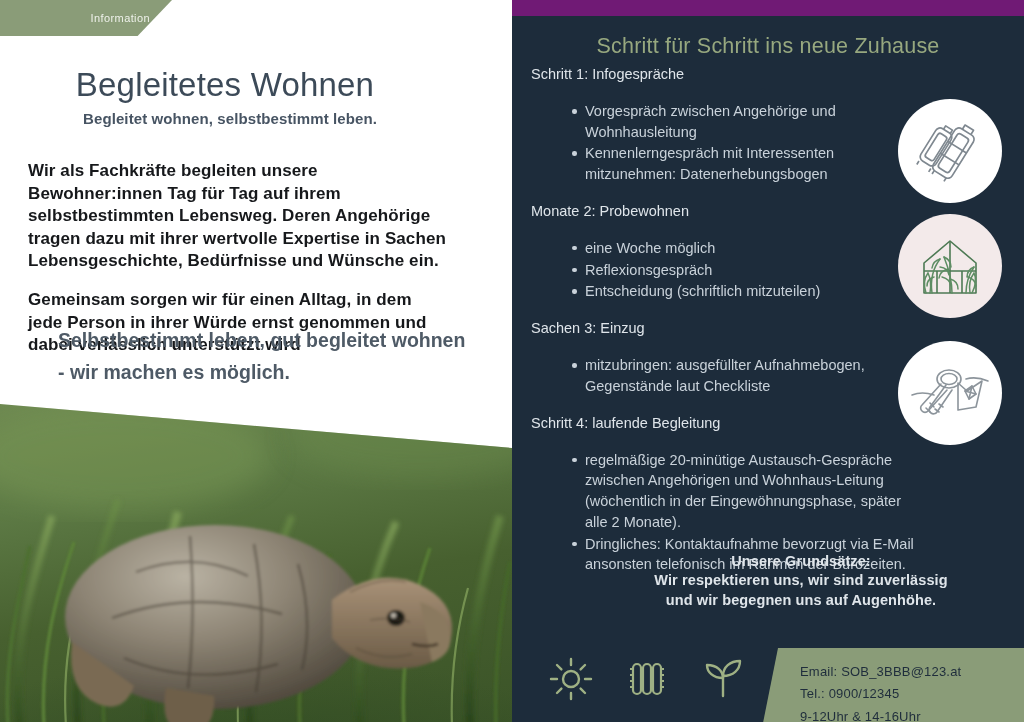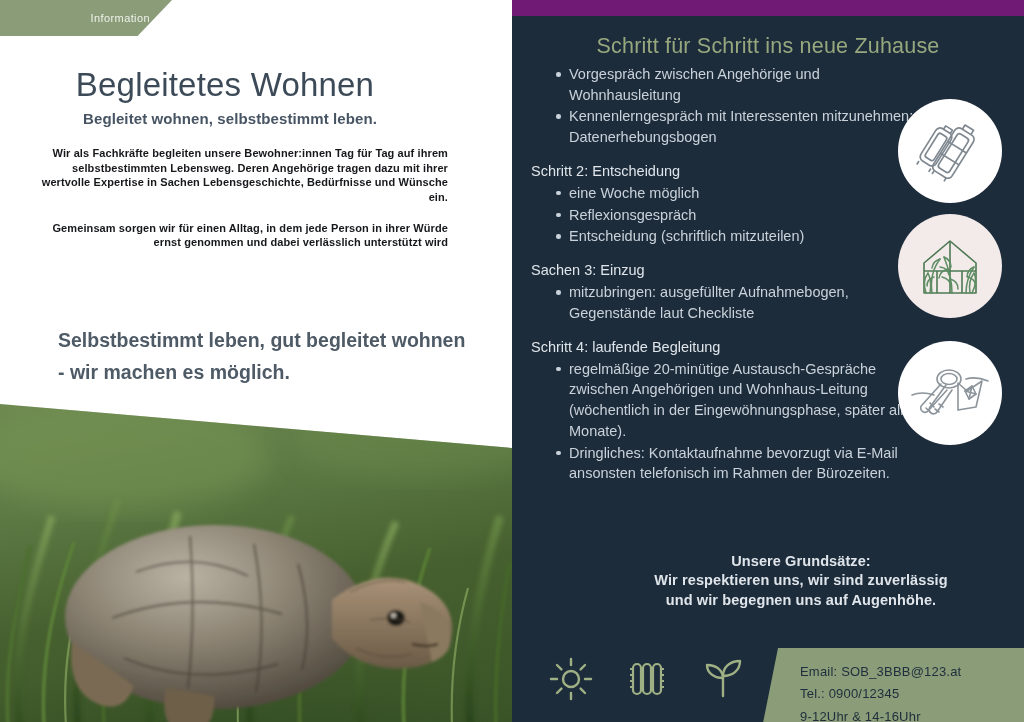--- a/index.html
+++ b/index.html
@@ -26,24 +26,23 @@
   .title-block{position:absolute;left:0;top:68px;width:450px;text-align:center;}
   .main-title{
     font-size:33px;color:#3c4a58;font-weight:400;letter-spacing:.2px;
     line-height:1.05;margin:0;
   }
   .main-subtitle{
     font-size:15px;color:#475463;font-weight:700;margin:7px 0 0 10px;letter-spacing:.1px;
   }
 
   .body-copy{
-    position:absolute;left:28px;top:146px;width:420px;
-    font-size:11px;line-height:1.33;color:#16181b;font-weight:700;
+    position:absolute;left:28px;top:160px;width:420px;
+    font-size:17px;line-height:1.33;color:#16181b;font-weight:700;
     letter-spacing:.1px;
-    text-align:right;
   }
   .body-copy p{margin:0 0 16px 0;}
 
   .pullquote{
     position:absolute;left:58px;top:325px;width:410px;
     font-size:19.5px;line-height:1.62;color:#4e5a66;font-weight:700;
   }
 
   
   .photo{
@@ -61,21 +60,21 @@
   .right{position:absolute;left:512px;top:16px;width:512px;height:722px;background:#1d2c3b;overflow:hidden;}
 
   .right-title{
     position:absolute;left:0;top:18px;width:512px;text-align:center;
     font-size:21.5px;color:#97a87f;font-weight:400;letter-spacing:.2px;
   }
 
   .steps{position:absolute;left:19px;top:48px;width:400px;color:#e2e7ec;}
   .step{margin-bottom:13px;}
   .step-head{font-size:14.5px;color:#dfe5ea;line-height:1.45;margin:0 0 1px 0;font-weight:400;}
-  .step ul{margin:0;padding:0 0 0 25px;list-style:none;}
+  .step ul{margin:16px;padding:0 0 0 25px;list-style:none;}
   .step li{
     position:relative;font-size:14.5px;line-height:1.43;color:#c9d2da;
     margin:0 0 1px 0;padding-left:13px;
   }
   .step li:before{
     content:"";position:absolute;left:0;top:8px;width:4.5px;height:4.5px;
     border-radius:50%;background:#c9d2da;
   }
 
   .principles{
@@ -214,28 +213,29 @@
     </div>
   </div>
 
   <div class="right">
 
     <div class="right-title">Schritt für Schritt ins neue Zuhause</div>
 
     <div class="steps">
 
       <div class="step">
+        <p class="step-head">Schritt 1: Infogespräche</p>
         <ul>
           <li>Vorgespräch zwischen Angehörige und Wohnhausleitung</li>
           <li>Kennenlerngespräch mit Interessenten mitzunehmen: Datenerhebungsbogen</li>
         </ul>
       </div>
 
       <div class="step">
-        <p class="step-head">Schritt 2: Entscheidung</p>
+        <p class="step-head">Monate 2: Probewohnen</p>
         <ul>
           <li>eine Woche möglich</li>
           <li>Reflexionsgespräch</li>
           <li>Entscheidung (schriftlich mitzuteilen)</li>
         </ul>
       </div>
 
       <div class="step">
         <p class="step-head">Sachen 3: Einzug</p>
         <ul>

